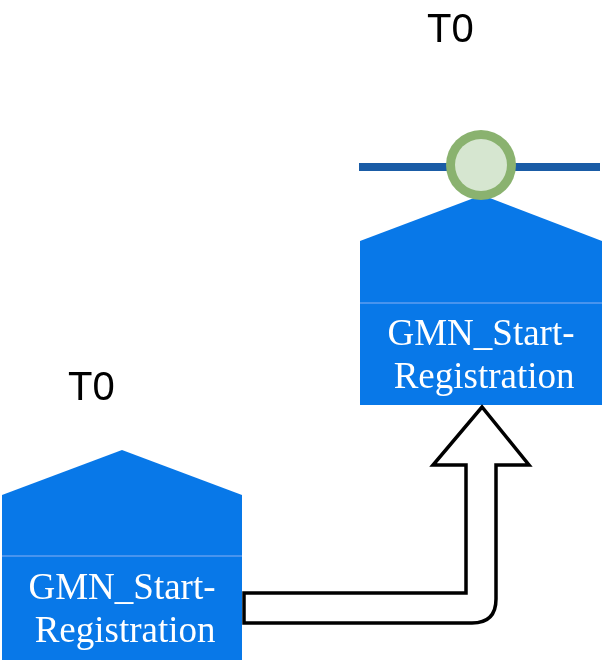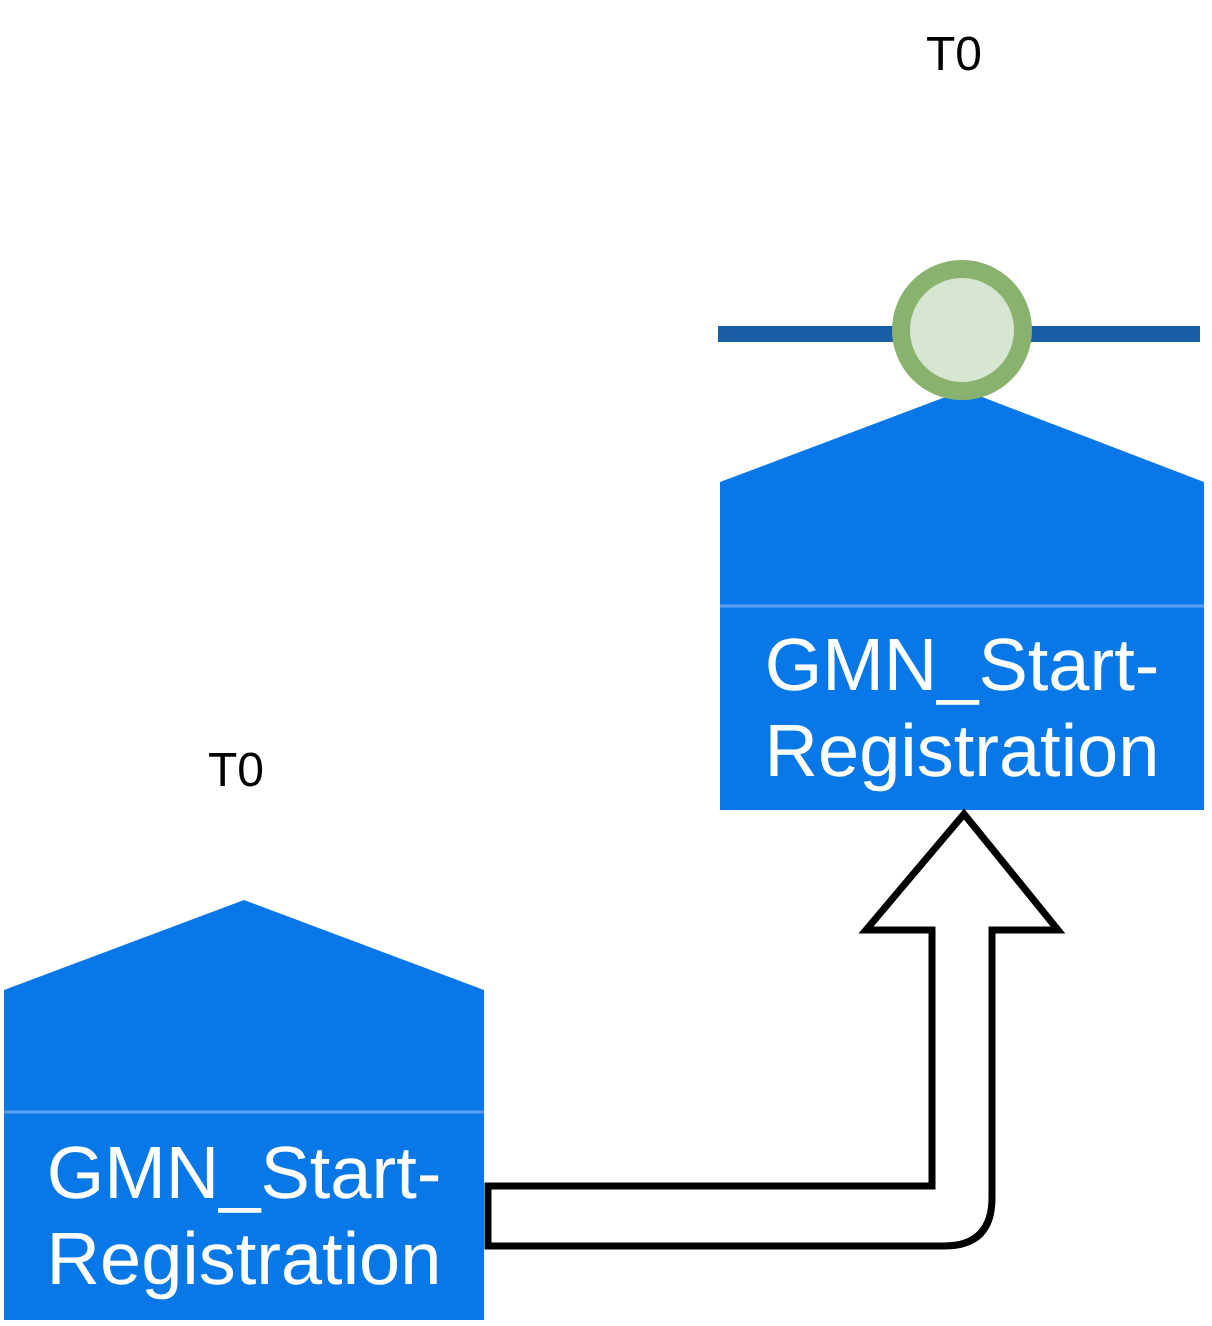--- a/index.html
+++ b/index.html
@@ -9,38 +9,38 @@
     height: 663px;
     background: #ffffff;
     overflow: hidden;
     font-family: "Liberation Sans", sans-serif;
   }
   .stage svg { position: absolute; left: 0; top: 0; width: 606px; height: 663px; }
 
   .time-label {
     position: absolute;
     width: 100px;
-    text-align: center;
-    font-size: 24px;
+    text-align: left;
+    font-size: 40px;
     line-height: 40px;
     color: #000000;
   }
   .time-label.left  { left: 68px;  top: 366px; }
   .time-label.right { left: 427px; top: 8px; }
 
   .event-label {
     position: absolute;
     display: flex;
     align-items: center;
     justify-content: center;
     color: #ffffff;
     font-size: 37px;
     line-height: 43px;
   }
-  .event-label span { white-space: pre-line; text-align: center; display: block; }
+  .event-label span { white-space: pre-line; text-align: right; display: block; font-family: Liberation Serif, serif; }
   .event-label.left  { left: 2px;   top: 556px; width: 240px; height: 104px; }
   .event-label.right { left: 360px; top: 303px; width: 242px; height: 102px; }
 
   .connector { fill: #ffffff; }
   .divider { stroke-width: 1.5; }
 </style>
 </head>
 <body>
 
 <div class="stage">

